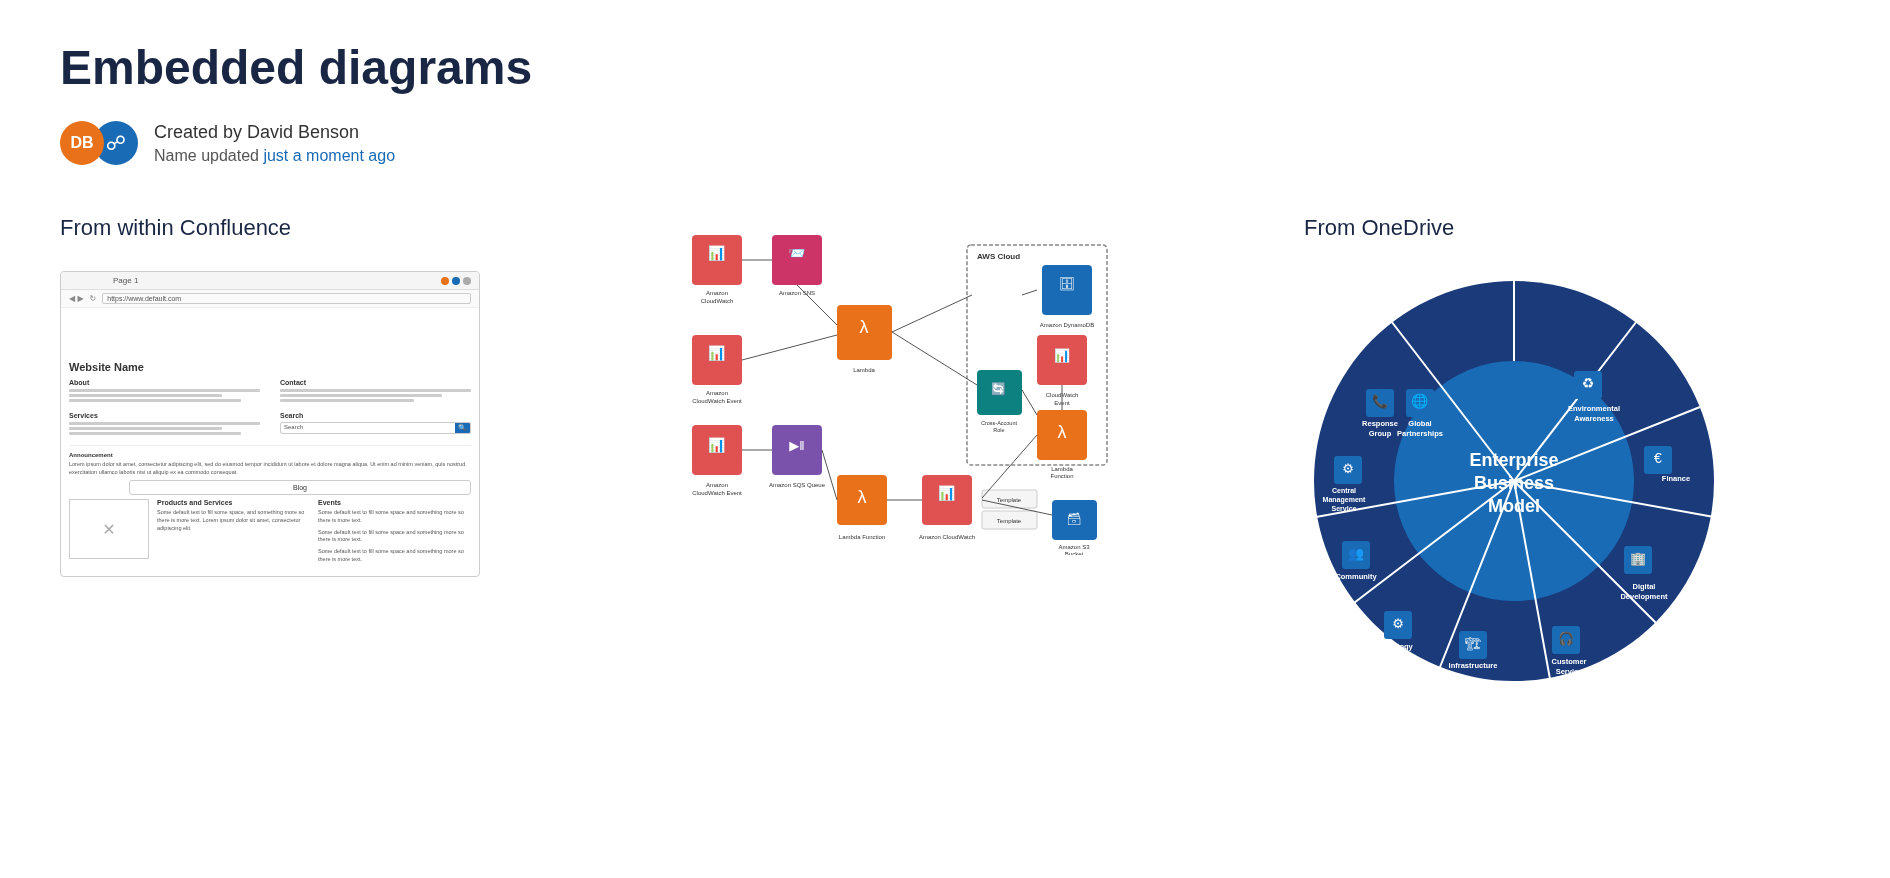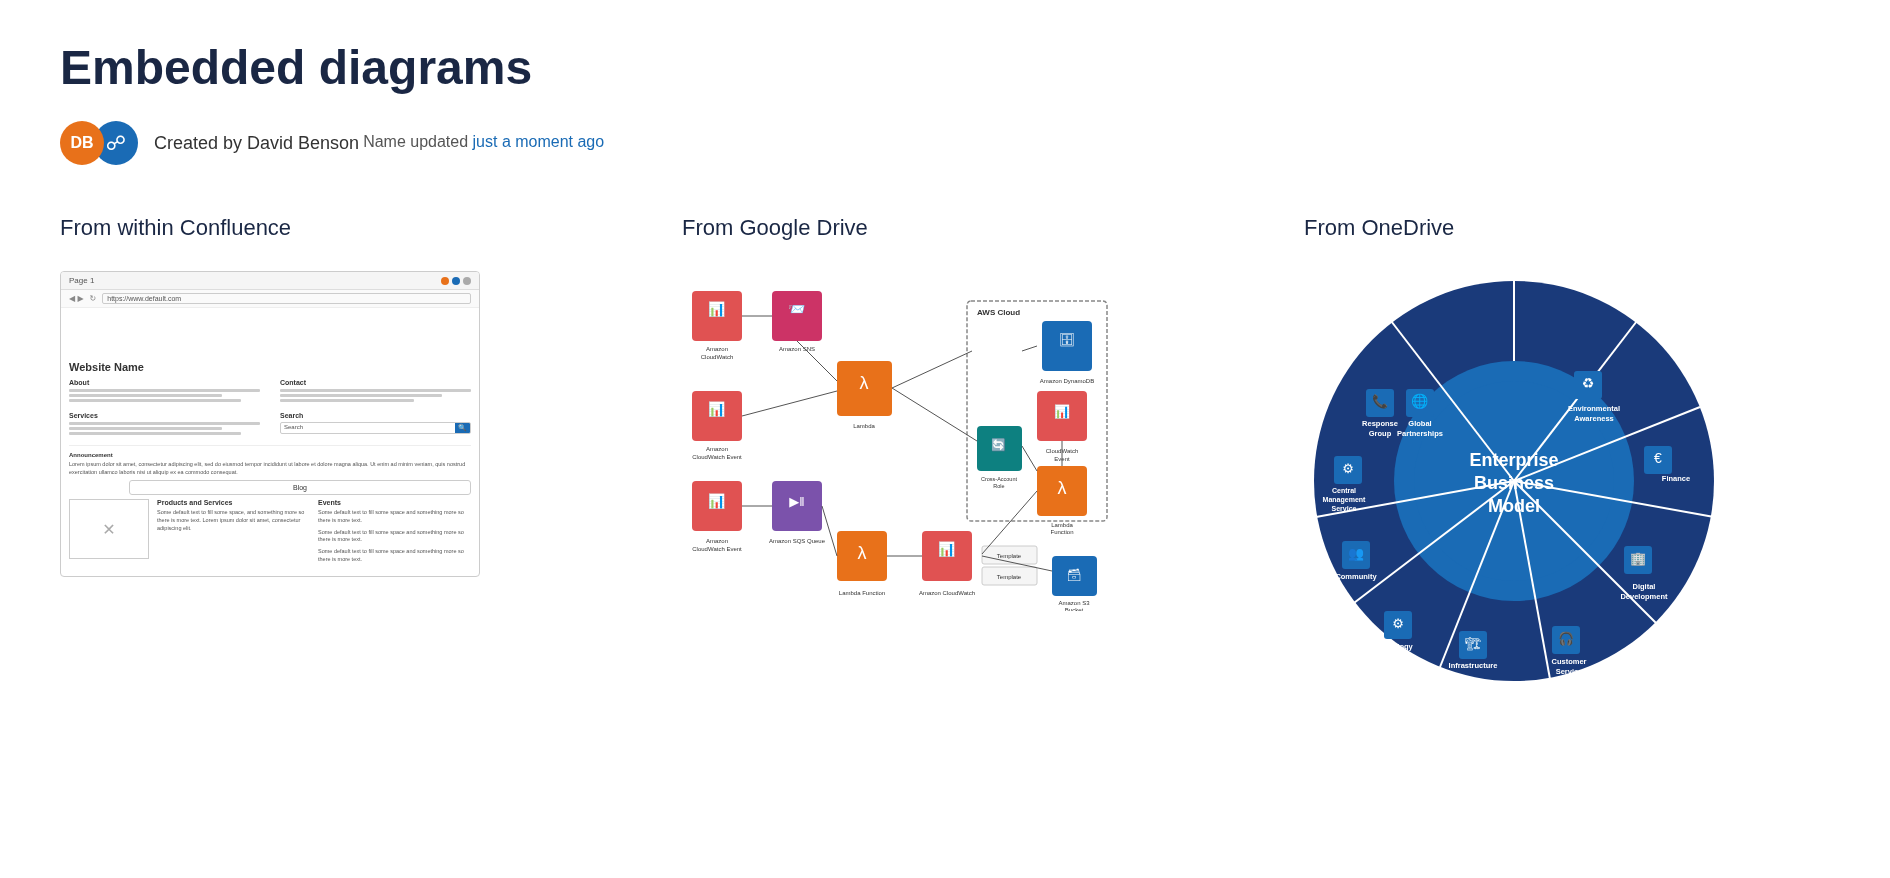--- a/index.html
+++ b/index.html
@@ -57,21 +57,21 @@
       align-items: center;
       justify-content: center;
       font-size: 20px;
       margin-left: -10px;
       position: relative;
       z-index: 1;
     }
 
     .author-info {
       display: flex;
-      flex-direction: row;
+      flex-direction: column;
       gap: 4px;
     }
 
     .author-name {
       font-size: 18px;
       color: #333;
     }
 
     .author-updated {
       font-size: 16px;
@@ -116,20 +116,21 @@
       border-bottom: 1px solid #ddd;
       padding: 4px 8px;
       display: flex;
       align-items: center;
       justify-content: space-between;
     }
 
     .wf-page-label {
       font-size: 8px;
       color: #555;
+      margin-left: 44px;
     }
 
     .wf-dots {
       display: flex;
       gap: 3px;
     }
 
     .wf-dot {
       width: 8px;
       height: 8px;
@@ -396,21 +397,20 @@
               <div class="wf-para">Some default text to fill some space and something more so there is more text.</div>
               <div class="wf-para">Some default text to fill some space and something more so there is more text.</div>
             </div>
           </div>
         </div>
       </div>
     </div>
   </div>
 
   <div class="section section-google">
-    <div class="section-title">From Google Drive</div>
 
     
     <svg class="diagram-svg" viewBox="0 0 430 340" xmlns="http://www.w3.org/2000/svg">
 
       <rect x="10" y="20" width="50" height="50" rx="4" fill="#e05252"></rect>
       <text x="35" y="43" text-anchor="middle" font-size="14" fill="white">📊</text>
       <text x="35" y="80" text-anchor="middle" font-size="6" fill="#333">Amazon</text>
       <text x="35" y="88" text-anchor="middle" font-size="6" fill="#333">CloudWatch</text>
 
       <rect x="90" y="20" width="50" height="50" rx="4" fill="#cc3366"></rect>

